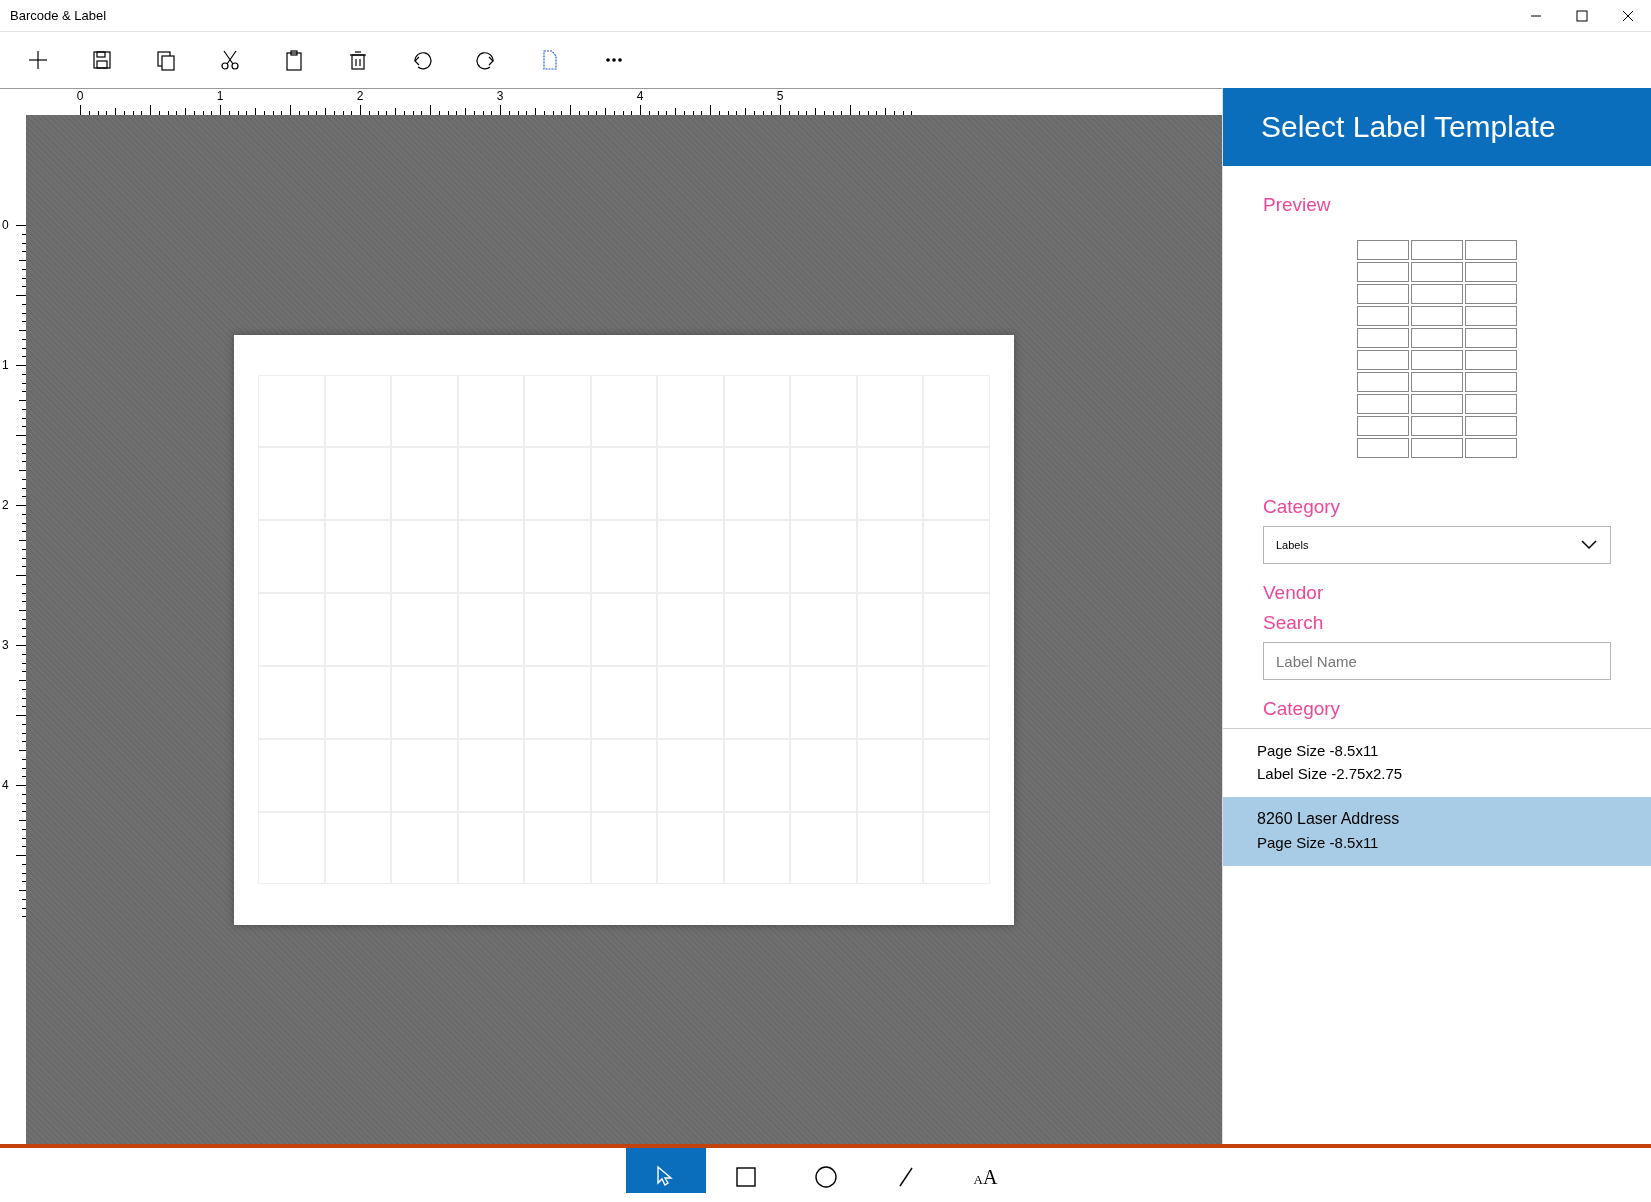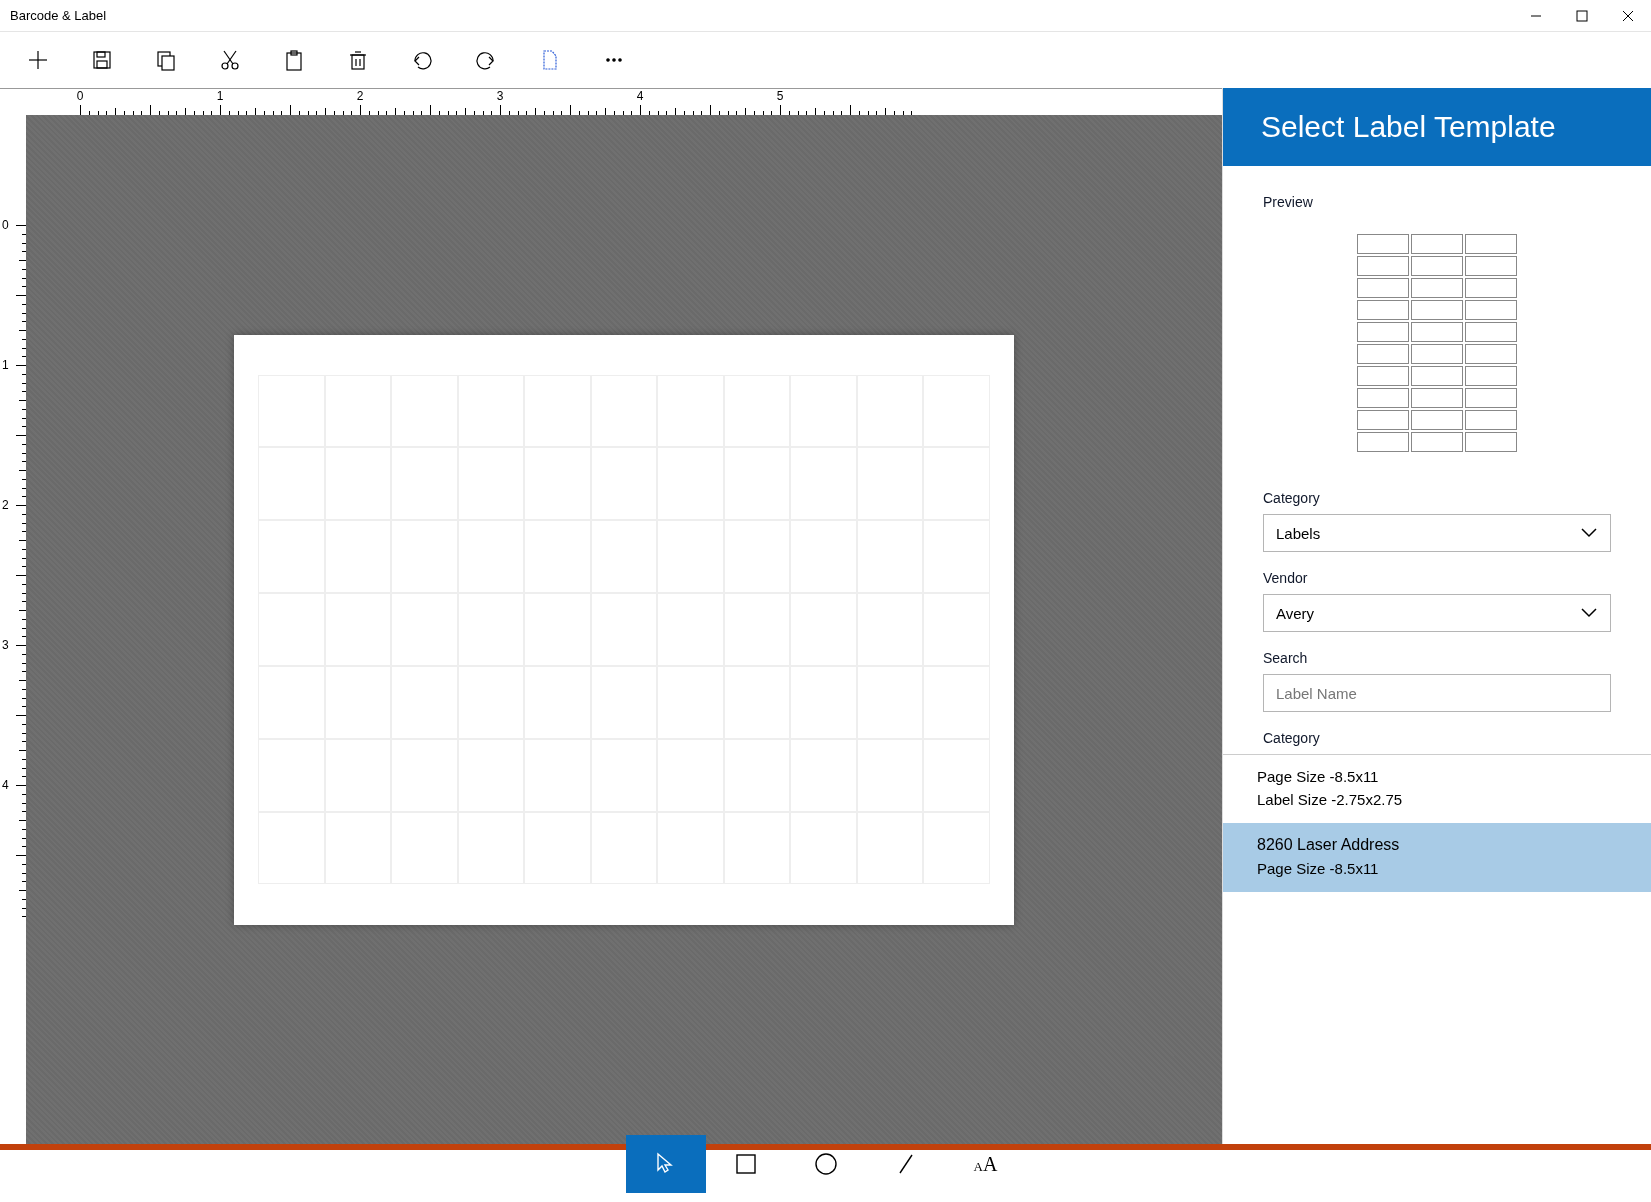--- a/index.html
+++ b/index.html
@@ -45,41 +45,41 @@
 .page { background: #fff; width: 780px; height: 590px; box-shadow: 0 0 8px rgba(0,0,0,0.3); position: relative; }
 .page-grid { position: absolute; inset: 40px 24px; display: grid; grid-template-columns: repeat(11,1fr); grid-template-rows: repeat(7,1fr); }
 .page-grid div { border: 1px solid #eee; }
 
 
 .right-panel { width: 429px; background: #fff; display: flex; flex-direction: column; border-left: 1px solid #ddd; }
 .panel-header { background: #0a6ebd; color: #fff; font-size: 30px; font-weight: 300; padding: 22px 38px; }
 .panel-body { flex: 1; overflow-y: auto; padding: 28px 40px 10px 40px; position: relative; }
 .panel-body::-webkit-scrollbar { width: 14px; }
 .panel-body::-webkit-scrollbar-thumb { background: #ccc; }
-.panel-label { font-size: 14px; color: #0f172a; margin-bottom: 8px; }
+.panel-label { font-size: 19px; color: #ec4899; margin-bottom: 8px; }
 
 .preview-box { display: flex; justify-content: center; margin: 24px 0 38px; }
 .preview-sheet { display: grid; grid-template-columns: repeat(3, 52px); grid-template-rows: repeat(10, 20px); gap: 2px; }
 .preview-sheet div { border: 1px solid #888; background: #fff; }
 
 .dropdown { border: 1px solid #b5b5b5; height: 38px; display: flex; align-items: center; padding: 0 12px; justify-content: space-between; margin-bottom: 18px; cursor: pointer; }
-.dropdown span { font-size: 15px; }
+.dropdown span { font-size: 11px; }
 .dropdown svg { stroke: #000; stroke-width: 1.5; fill: none; }
 
 .search-input { border: 1px solid #b5b5b5; height: 38px; width: 100%; padding: 0 12px; font-size: 15px; font-family: inherit; margin-bottom: 18px; }
 .search-input::placeholder { color: #777; }
 
 .template-list { border-top: 1px solid #ccc; margin: 0 -40px; }
 .template-item { padding: 10px 34px; border-bottom: 1px solid rgba(0,0,0,0); }
 .template-item.selected { background: #a8cbe6; }
 .template-item .line { font-size: 15px; line-height: 1.55; }
 .template-item .title { font-size: 16px; }
 
 
-.bottombar { height: 49px; background: #fff; display: flex; align-items: flex-end; justify-content: center; border-top: 6px solid #c2410c; position: relative; }
+.bottombar { height: 49px; background: #fff; display: flex; align-items: flex-start; justify-content: center; border-top: 4px solid #c2410c; position: relative; }
 .bottombar-tools { display: flex; }
 .bottom-btn { width: 80px; height: 58px; display: flex; align-items: center; justify-content: center; }
 .bottom-btn.active { background: #0a6ebd; }
 .bottom-btn.active svg { stroke: #fff; }
 .bottom-btn svg { stroke: #000; stroke-width: 1.4; fill: none; }
 .bottom-btn .txt-icon { font-size: 20px; font-family: "Times New Roman", serif; }
 </style>
 </head>
 <body>
 
@@ -494,26 +494,20 @@
 
       <div class="panel-label">Category</div>
       <div class="dropdown">
         <span>Labels</span>
         <svg width="18" height="12">
             <polyline points="2,2 9,9 16,2"></polyline>
           </svg>
       </div>
 
       <div class="panel-label">Vendor</div>
-      <div class="dropdown">
-        <span>Avery</span>
-        <svg width="18" height="12">
-            <polyline points="2,2 9,9 16,2"></polyline>
-          </svg>
-      </div>
 
       <div class="panel-label">Search</div>
       <input class="search-input" placeholder="Label Name" style="">
 
       <div class="panel-label">Category</div>
 
       <div class="template-list">
         <div class="template-item">
           <div class="line">Page Size -8.5x11</div>
           <div class="line">Label Size -2.75x2.75</div>

